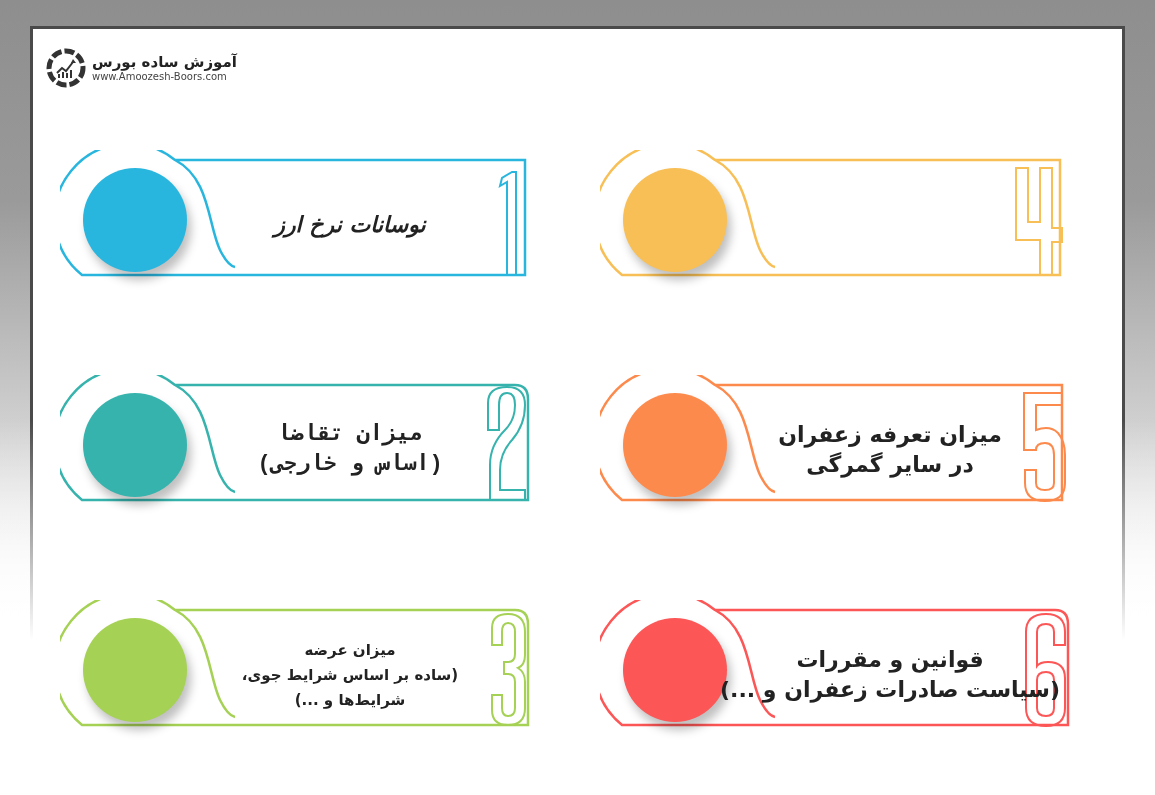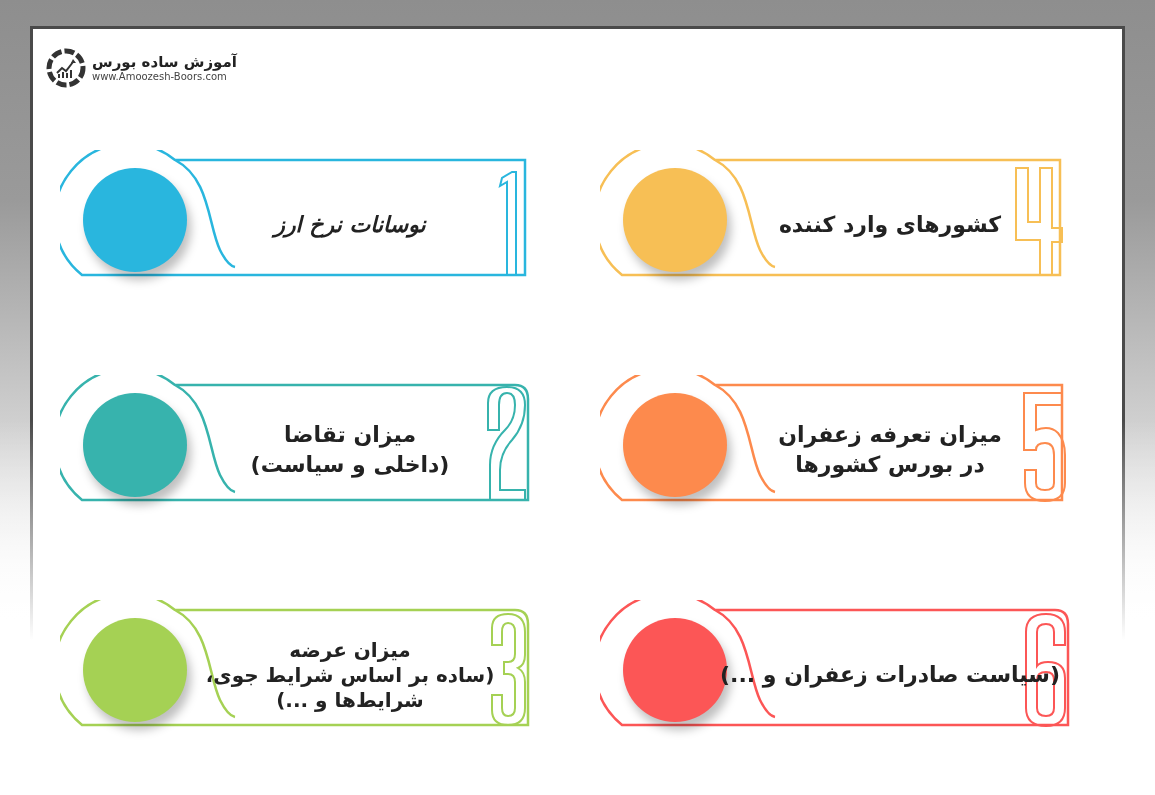--- a/index.html
+++ b/index.html
@@ -36,21 +36,21 @@
   .circle {
     position: absolute; left: 23px; top: 18px; width: 104px; height: 104px; border-radius: 50%;
     box-shadow: 4px 8px 10px rgba(0,0,0,0.25);
   }
   .card-text {
     position: absolute; left: 150px; width: 280px; top: 0; height: 150px;
     display: flex; flex-direction: column; justify-content: center; align-items: center;
     direction: rtl; text-align: center; color: #222; font-weight: bold;
   }
   .card-text .line { font-size: 22px; line-height: 30px; white-space: nowrap; }
-  .card-text.small .line { font-size: 20px; line-height: 25px; }
+  .card-text.small .line { font-size: 15px; line-height: 25px; }
 </style>
 </head>
 <body>
 
 <div class="frame-bg"></div>
 <div class="paper"></div>
 <div class="paper-fade"></div>
 
 <div class="logo">
   <svg class="logo-globe" viewBox="0 0 40 40">
@@ -74,31 +74,31 @@
       <path d="M115,10 L465,10 L465,125 L22,125 A 63 63 0 0 1 115,10 C 150,28 148,75 160,100 C 165,110 170,116 175,117"></path>
       <path d="M447,125 L447,32 L440,36 L442,28 L452,22 L456,22 L456,125" stroke-width="2"></path>
     </g>
   </svg>
   <div class="circle" style="background:#29b6de;"></div>
   <div class="card-text">
     <span class="line">نوسانات نرخ ارز</span>
   </div>
 </div>
 
-<div class="card" style="left:60px; top:375px;">
+<div class="card" style="left:60px; top:375px;font-family:Liberation Mono, monospace;">
   <svg class="outline" width="480" height="150" viewBox="0 0 480 150">
     <g fill="none" stroke="#37b3ad" stroke-width="2.5">
       <path d="M115,10 L455,10 Q468,10 468,24 L468,125 L22,125 A 63 63 0 0 1 115,10 C 150,28 148,75 160,100 C 165,110 170,116 175,117"></path>
       <path d="M430,125 L430,90 Q430,70 445,55 Q455,45 455,30 Q455,18 447,18 Q439,18 439,30 L439,55 L428,55 L428,28 Q428,12 447,12 Q465,12 465,30 Q465,50 452,65 Q440,78 440,95 L440,115 L465,115 L465,125" stroke-width="2"></path>
     </g>
   </svg>
   <div class="circle" style="background:#37b3ad;"></div>
   <div class="card-text">
     <span class="line">میزان تقاضا</span>
-    <span class="line">(داخلی و سیاست)</span>
+    <span class="line">(اساس و خارجی)</span>
   </div>
 </div>
 
 <div class="card" style="left:60px; top:600px;">
   <svg class="outline" width="480" height="150" viewBox="0 0 480 150">
     <g fill="none" stroke="#a5d154" stroke-width="2.5">
       <path d="M115,10 L455,10 Q468,10 468,24 L468,125 L22,125 A 63 63 0 0 1 115,10 C 150,28 148,75 160,100 C 165,110 170,116 175,117"></path>
       <path d="M432,28 Q432,14 448,14 Q465,14 465,32 L465,55 Q465,65 458,68 Q465,72 465,82 L465,108 Q465,125 448,125 Q432,125 432,110 L432,95 L442,95 L442,108 Q442,116 448,116 Q455,116 455,108 L455,82 Q455,74 448,74 L444,74 L444,62 L448,62 Q455,62 455,54 L455,32 Q455,23 448,23 Q442,23 442,32 L442,45 L432,45 Z" stroke-width="2"></path>
     </g>
   </svg>
@@ -112,42 +112,42 @@
 
 <div class="card" style="left:600px; top:150px;">
   <svg class="outline" width="480" height="150" viewBox="0 0 480 150">
     <g fill="none" stroke="#f7bf55" stroke-width="2.5">
       <path d="M115,10 L460,10 L460,125 L22,125 A 63 63 0 0 1 115,10 C 150,28 148,75 160,100 C 165,110 170,116 175,117"></path>
       <path d="M416,18 L428,18 L428,72 L440,72 L440,18 L452,18 L452,78 L462,78 L462,92 L452,92 L452,125 L440,125 L440,90 L416,90 Z" stroke-width="2"></path>
     </g>
   </svg>
   <div class="circle" style="background:#f7bf55;"></div>
   <div class="card-text">
-    <span class="line">کشورهای وارد کننده</span>
   </div>
 </div>
 
 <div class="card" style="left:600px; top:375px;">
   <svg class="outline" width="480" height="150" viewBox="0 0 480 150">
     <g fill="none" stroke="#fd8a4d" stroke-width="2.5">
       <path d="M115,10 L462,10 L462,125 L22,125 A 63 63 0 0 1 115,10 C 150,28 148,75 160,100 C 165,110 170,116 175,117"></path>
       <path d="M424,18 L462,18 L462,30 L436,30 L436,55 Q450,50 458,58 Q465,66 465,80 L465,108 Q465,126 445,126 Q425,126 425,108 L425,95 L436,95 L436,108 Q436,115 445,115 Q454,115 454,108 L454,80 Q454,68 445,68 Q436,68 436,75 L424,75 Z" stroke-width="2"></path>
     </g>
   </svg>
   <div class="circle" style="background:#fd8a4d;"></div>
   <div class="card-text">
     <span class="line">میزان تعرفه زعفران</span>
-    <span class="line">در بورس کشورها</span>
+    <span class="line">در سایر گمرگی</span>
   </div>
 </div>
 
 <div class="card" style="left:600px; top:600px;">
   <svg class="outline" width="480" height="150" viewBox="0 0 480 150">
     <g fill="none" stroke="#fc5656" stroke-width="2.5">
       <path d="M115,10 L455,10 Q468,10 468,24 L468,125 L22,125 A 63 63 0 0 1 115,10 C 150,28 148,75 160,100 C 165,110 170,116 175,117"></path>
       <path d="M465,45 L465,32 Q465,14 446,14 Q426,14 426,32 L426,108 Q426,126 446,126 Q465,126 465,108 L465,78 Q465,62 448,62 Q440,62 437,66 L437,32 Q437,24 446,24 Q454,24 454,32 L454,45 Z M437,80 Q437,72 446,72 Q454,72 454,80 L454,108 Q454,116 446,116 Q437,116 437,108 Z" stroke-width="2"></path>
     </g>
   </svg>
   <div class="circle" style="background:#fc5656;"></div>
   <div class="card-text">
+    <span class="line">قوانین و مقررات</span>
     <span class="line">(سیاست صادرات زعفران و ...)</span>
   </div>
 </div>
 
 </body></html>

